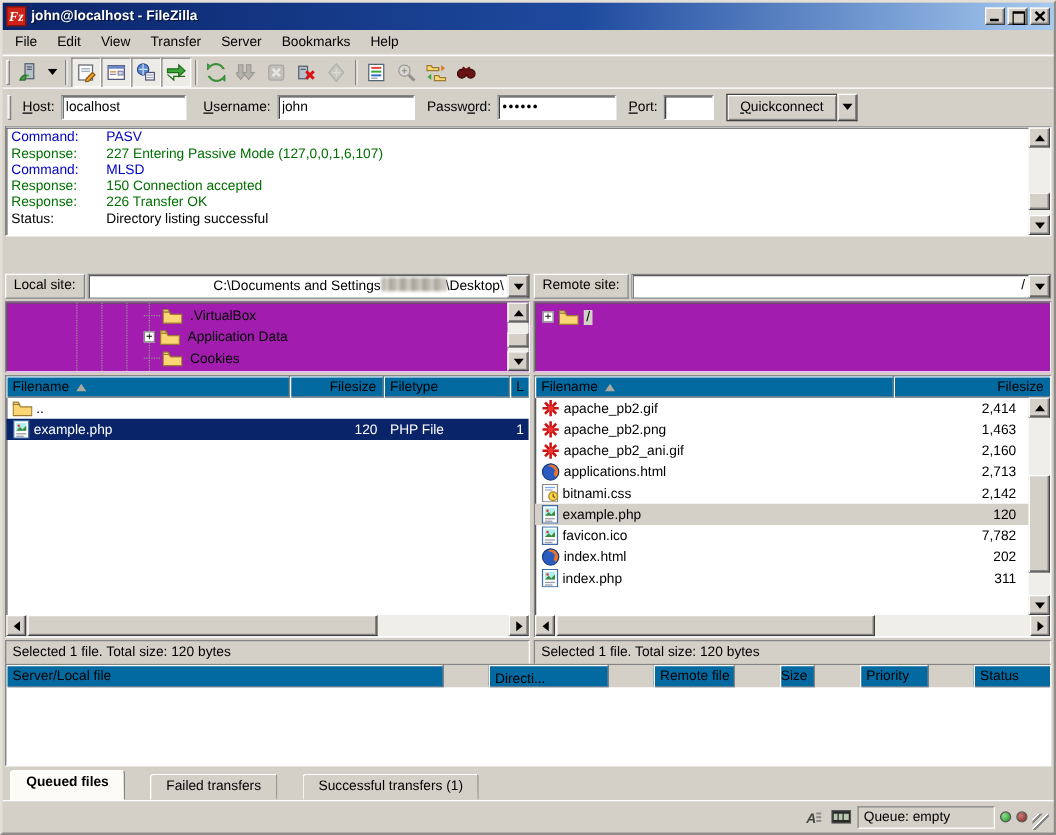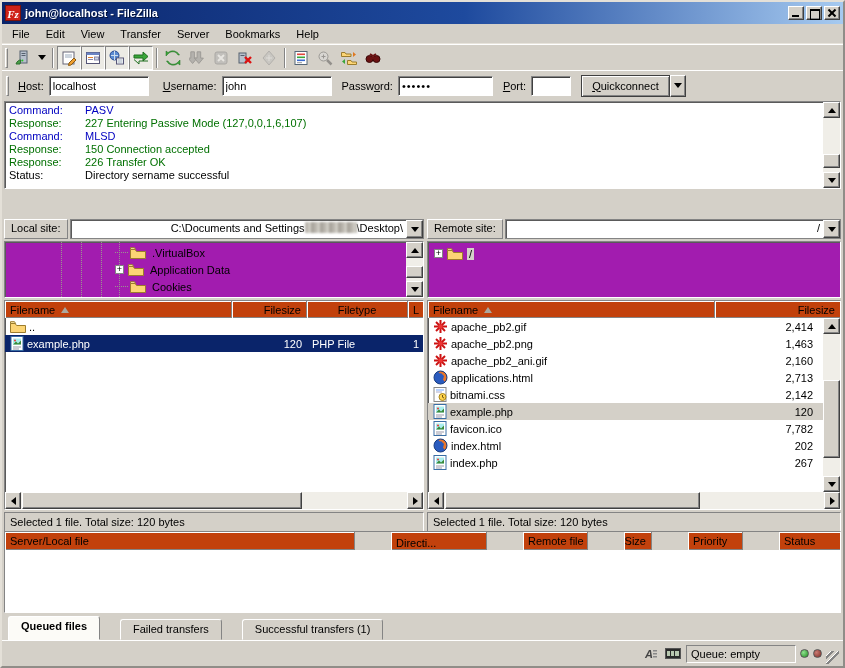--- a/index.html
+++ b/index.html
@@ -74,21 +74,21 @@
   .treebox { height:57px; margin-top:2px; background:#a21caf; border:1px solid #848484; border-right-color:#fff; border-bottom-color:#fff; box-shadow:inset 1px 1px 0 #5a5a5a; display:flex; flex:none; overflow:hidden; }
   .treecontent { flex:1; position:relative; font-size:11px; overflow:hidden; }
   .guide { position:absolute; top:0; bottom:0; border-left:1px dotted #9a968e; }
   .trow { position:absolute; height:17px; display:flex; align-items:center; white-space:nowrap; }
   .expander { width:9px; height:9px; background:#fff; border:1px solid #848484; font:9px/7px "Liberation Sans",sans-serif; text-align:center; margin-right:4px; flex:none; }
   .tlabel { padding:0 2px; }
   .tlabel.sel { background:#d4d0c8; }
 
   .listbox { margin-top:2px; height:210px; background:#fff; border:1px solid #848484; border-right-color:#fff; border-bottom-color:#fff; box-shadow:inset 1px 1px 0 #5a5a5a; display:flex; flex-direction:column; flex:none; overflow:hidden; }
   .lheader { height:17px; display:flex; flex:none; font-size:11px; background:#d4d0c8; }
-  .hcell { background:#c2410c; border-right:1px solid #848484; box-shadow:inset 1px 1px 0 #fff, inset 0 -1px 0 #848484; padding:1px 5px; display:flex; align-items:center; gap:6px; white-space:nowrap; overflow:hidden; flex:none; }
+  .hcell { background:#0369a1; border-right:1px solid #848484; box-shadow:inset 1px 1px 0 #fff, inset 0 -1px 0 #848484; padding:1px 5px; display:flex; align-items:center; gap:6px; white-space:nowrap; overflow:hidden; flex:none; }
   .hcell.fill { flex:1; border-right:none; }
   .hcell.num { justify-content:flex-end; }
   .sortarr { width:0; height:0; border-left:4px solid transparent; border-right:4px solid transparent; border-bottom:6px solid #aca89e; }
   .rows { flex:1; position:relative; overflow:hidden; font-size:11px; }
   .lrow { height:17px; display:flex; align-items:center; white-space:nowrap; }
   .lrow .cell { padding:0 5px; overflow:hidden; flex:none; display:flex; align-items:center; gap:3px; }
   .lrow .num { justify-content:flex-end; }
   .lrow.sel { background:#0a246a; color:#fff; }
   .lrow.isel { background:#d4d0c8; }
   .rowsflex { flex:1; display:flex; overflow:hidden; }
@@ -318,21 +318,21 @@
         <div class="logline k-response">
           <span class="loglabel">Response:</span>
           <span>150 Connection accepted</span>
         </div>
         <div class="logline k-response">
           <span class="loglabel">Response:</span>
           <span>226 Transfer OK</span>
         </div>
         <div class="logline k-status">
           <span class="loglabel">Status:</span>
-          <span>Directory sername successful</span>
+          <span>Directory listing successful</span>
         </div>
       </div>
     <div class="vscroll">
       <div class="sbtn" style="top:0">
           <span class="arr a-up"></span>
         </div>
       <div class="thumb" style="top:52px; left:0; width:17px; height:14px;"></div>
       <div class="sbtn" style="bottom:0">
           <span class="arr a-dn"></span>
         </div>
@@ -412,21 +412,21 @@
       </div>
       <div class="listbox">
         <div class="lheader" id="localheader">
             <div class="hcell" style="width: 227px;">
               <span>Filename</span>
               <span class="sortarr"></span>
             </div>
             <div class="hcell num" style="width: 75px;">
               <span>Filesize</span>
             </div>
-            <div class="hcell" style="width: 101px; justify-content: center;">
+            <div class="hcell" style="width: 101px;">
               <span>Filetype</span>
             </div>
             <div class="hcell fill">
               <span>L</span>
             </div>
           </div>
         <div class="rows" id="localrows">
             <div class="lrow">
               <div class="cell" style="width: 227px;">
                 <span style="display: inline-flex; align-items: center;">
@@ -642,21 +642,21 @@
                       <rect x="1" y="0.5" width="12" height="14" fill="#fff" stroke="#3a6ea5"></rect>
                       <rect x="3" y="2.5" width="8" height="6" fill="#aee"></rect>
                       <circle cx="5" cy="4.5" r="1" fill="#e33"></circle>
                       <path d="M3 8.5l3-3 2 2 3-3v4z" fill="#3a8a3a"></path>
                       <rect x="3" y="10.5" width="8" height="1" fill="#99a"></rect>
                       <rect x="3" y="12.5" width="6" height="1" fill="#99a"></rect>
                     </svg>
                   </span>
                   <span>index.php</span>
                 </div>
-                <div class="cell num" style="flex: 1 1 0%; padding-right: 10px;">267</div>
+                <div class="cell num" style="flex: 1 1 0%; padding-right: 10px;">311</div>
               </div>
             </div>
           <div class="vscroll">
             <div class="sbtn" style="top:0">
                 <span class="arr a-up"></span>
               </div>
             <div class="thumb" style="top:62px; left:0; width:17px; height:78px;"></div>
             <div class="sbtn" style="bottom:0">
                 <span class="arr a-dn"></span>
               </div>

